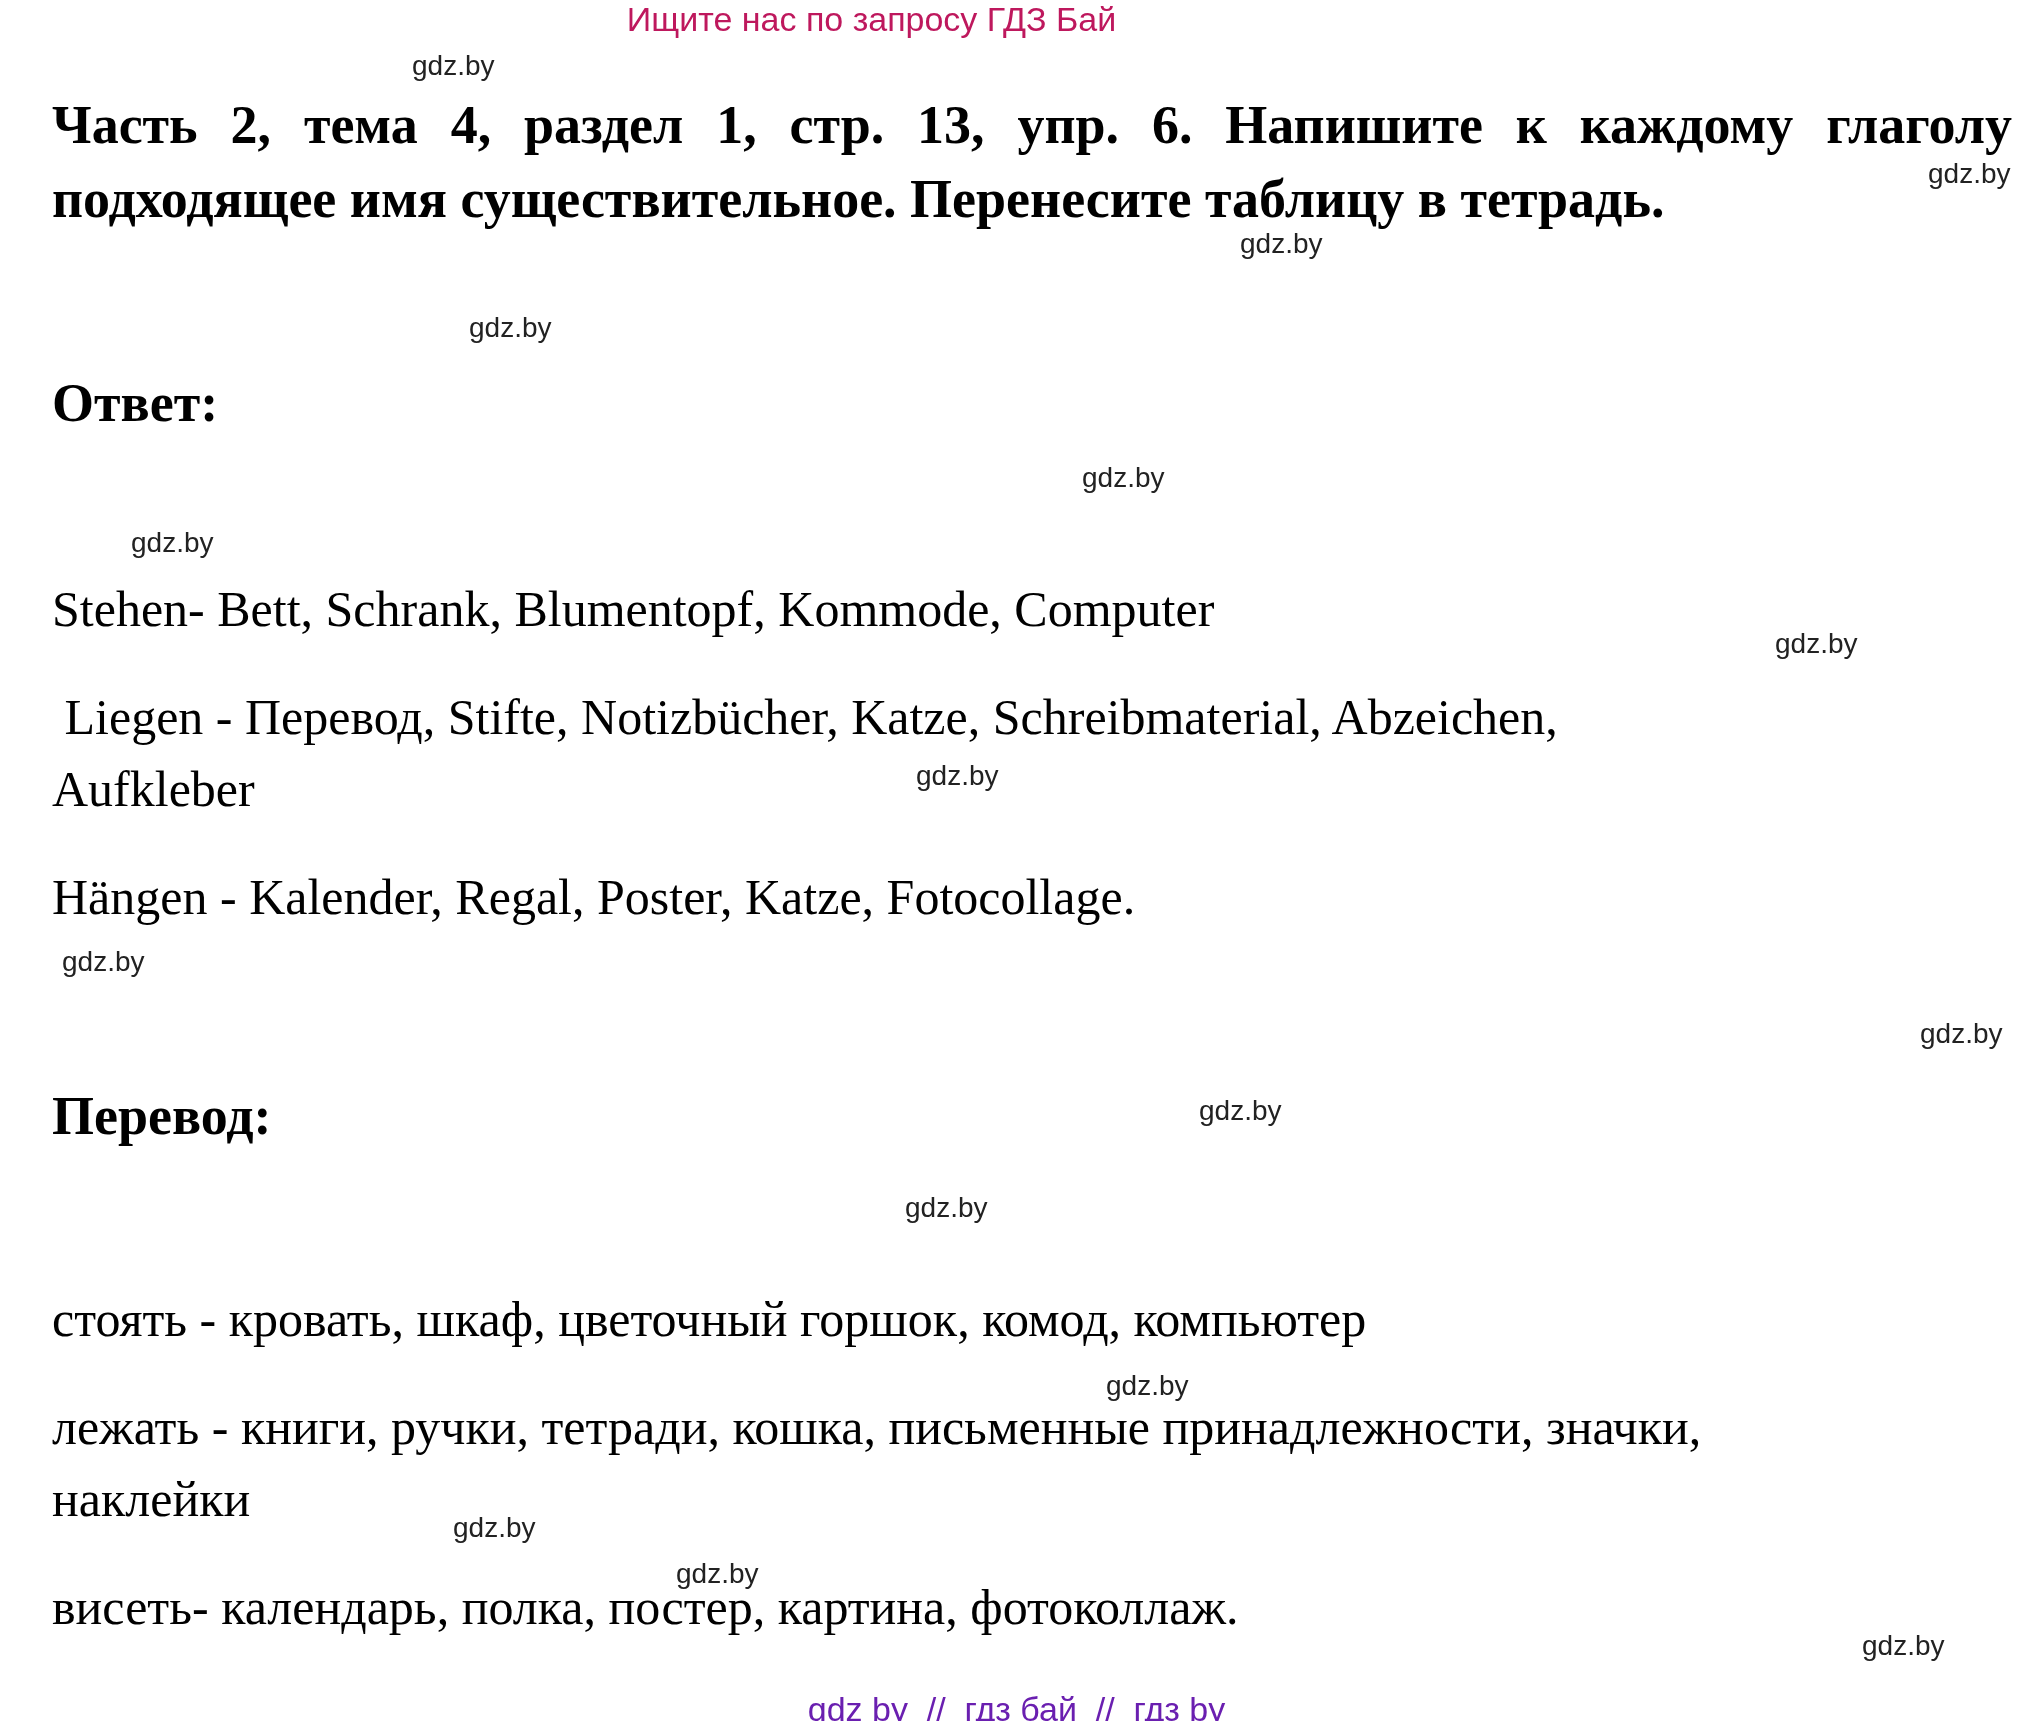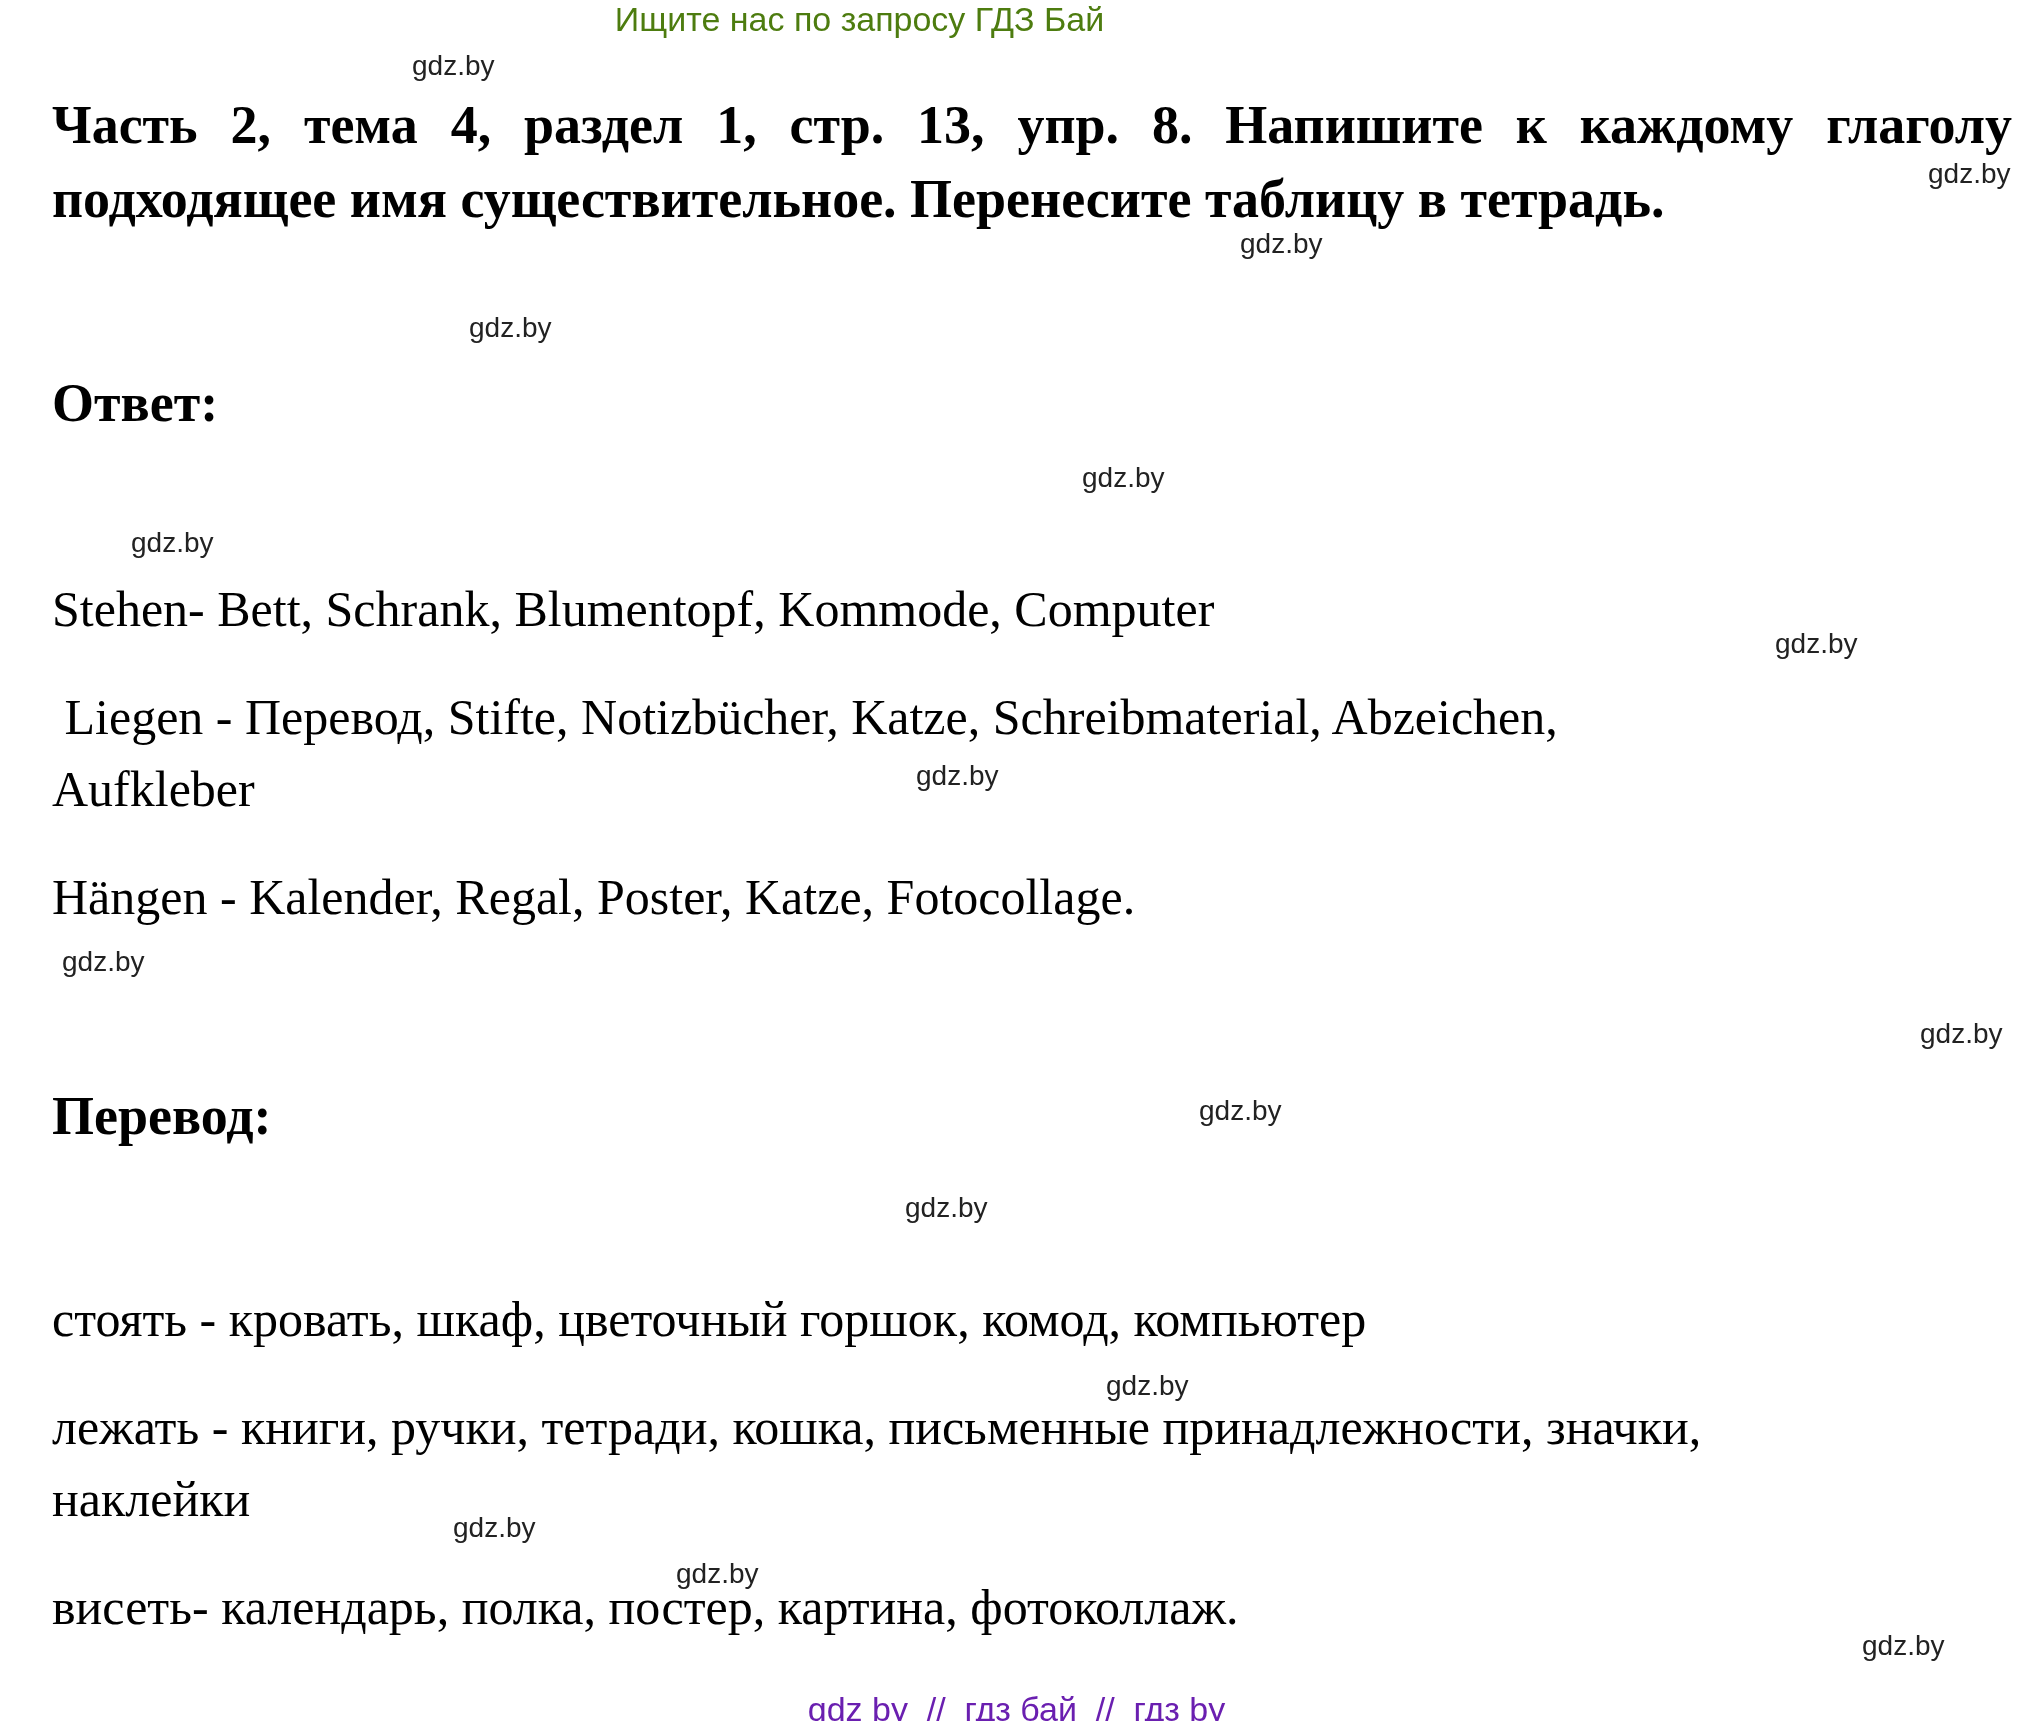--- a/index.html
+++ b/index.html
@@ -2,34 +2,34 @@
 <html><head>
   <meta charset="utf-8">
   <style>
     html, body { margin: 0; padding: 0; }
     body {
       width: 2033px; height: 1721px; position: relative; overflow: hidden;
       background: #ffffff; color: #000000;
       font-family: "Liberation Serif", serif;
     }
     .abs { position: absolute; white-space: nowrap; }
-    .promo { font-family: "Liberation Sans", sans-serif; color: #4d7c0f; font-size: 34px; left: 0; width: 1719px; text-align: center; top: 0px; }
+    .promo { font-family: "Liberation Sans", sans-serif; color: #be185d; font-size: 34px; left: 0; width: 1719px; text-align: center; top: 0px; padding-left: 12px; }
     .wm { font-family: "Liberation Sans", sans-serif; color: #222222; font-size: 28px; }
     .title { left: 52px; top: 88px; width: 1960px; font-weight: bold; font-size: 54px; line-height: 74px; white-space: normal; text-align: justify; }
     .heading { left: 52px; font-weight: bold; font-size: 54px; text-align: center; }
     .line { left: 52px; font-size: 50px; }
     .footer { font-family: "Liberation Sans", sans-serif; color: #6a1fb0; font-size: 34px; left: 0; width: 2033px; text-align: center; top: 1690px; }
   </style>
 </head>
 <body>
 
 <div class="abs promo">Ищите нас по запросу ГДЗ Бай</div>
 
 <div class="abs wm" style="left:412px;top:50px;">gdz.by</div>
-<div class="abs title">Часть 2, тема 4, раздел 1, стр. 13, упр. 8. Напишите к каждому глаголу подходящее имя существительное. Перенесите таблицу в тетрадь.</div>
+<div class="abs title">Часть 2, тема 4, раздел 1, стр. 13, упр. 6. Напишите к каждому глаголу подходящее имя существительное. Перенесите таблицу в тетрадь.</div>
 <div class="abs wm" style="left:1928px;top:158px;">gdz.by</div>
 <div class="abs wm" style="left:1240px;top:228px;">gdz.by</div>
 <div class="abs wm" style="left:469px;top:312px;">gdz.by</div>
 
 <div class="abs heading" style="top:372px;">Ответ:</div>
 <div class="abs wm" style="left:1082px;top:462px;">gdz.by</div>
 <div class="abs wm" style="left:131px;top:527px;">gdz.by</div>
 
 <div class="abs line" style="top:580px;">Stehen- Bett, Schrank, Blumentopf, Kommode, Computer</div>
 <div class="abs wm" style="left:1775px;top:628px;">gdz.by</div>

